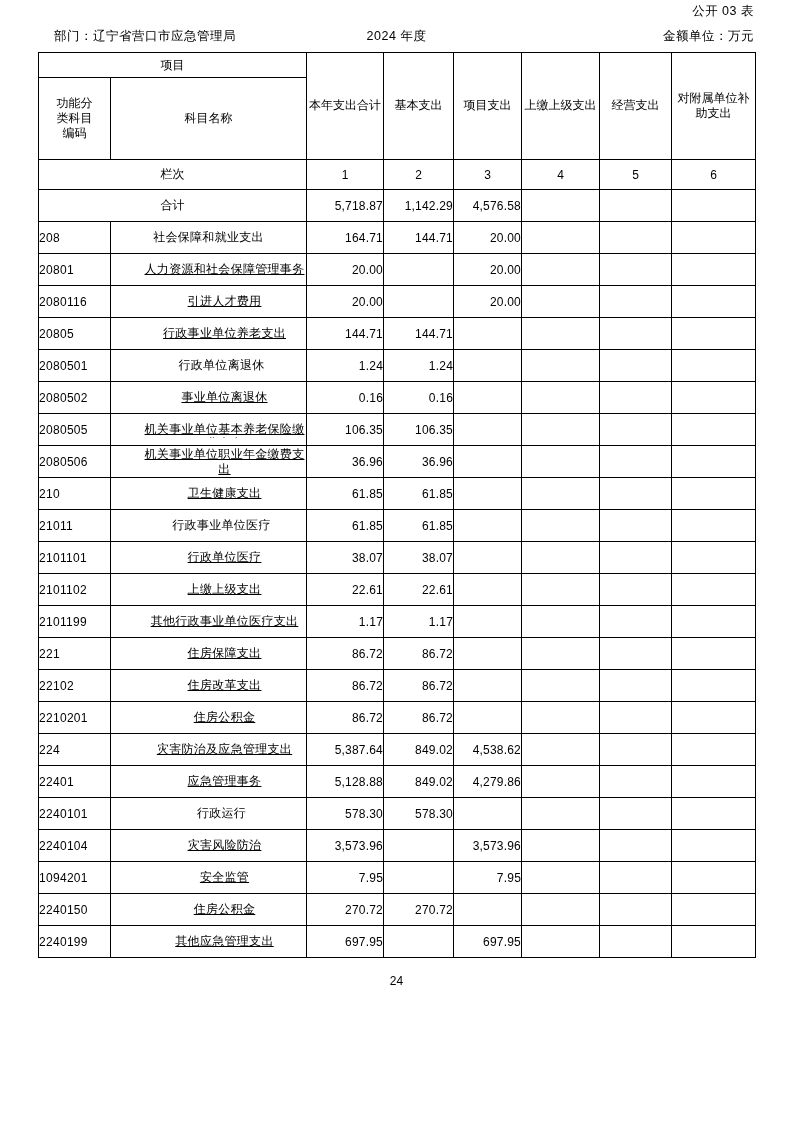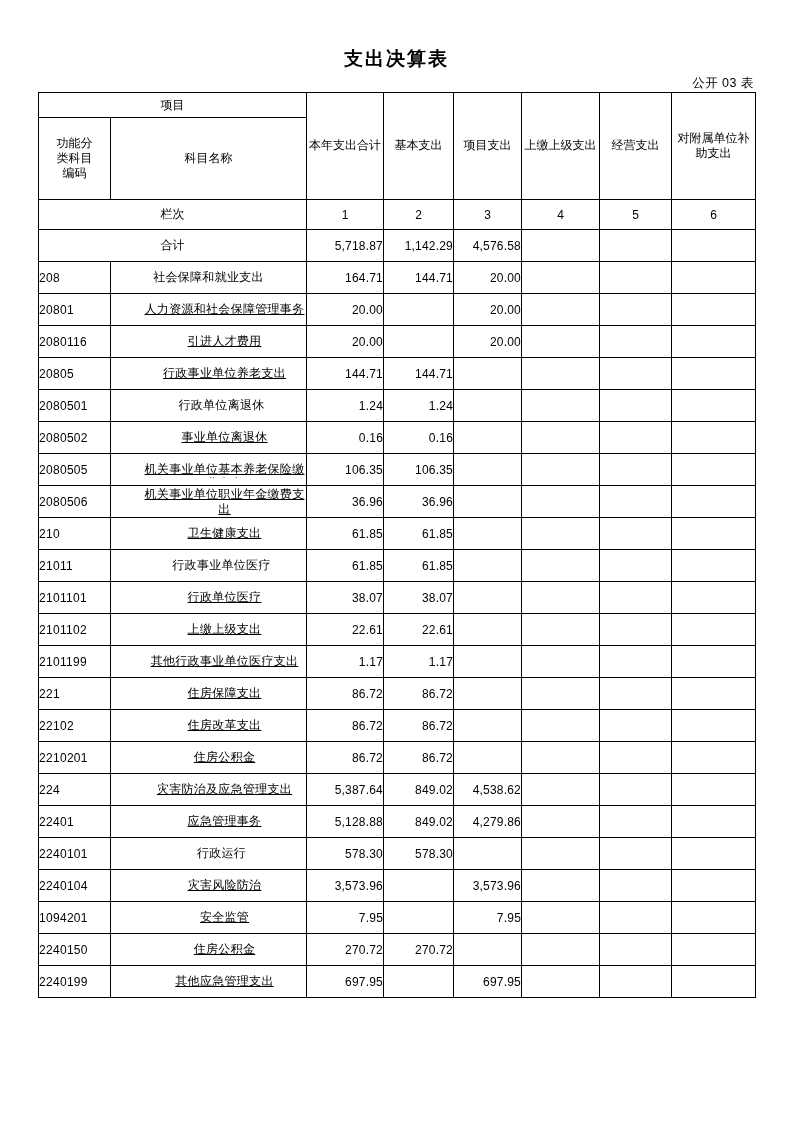--- a/index.html
+++ b/index.html
@@ -125,24 +125,28 @@
     text-align: center;
     line-height: 1.25;
     padding: 2px 4px;
   }
 </style>
 </head>
 <body>
 
 <div class="page">
 
-  <div class="doc-title">支出决算表</div>
 
   <div class="form-no">公开 03 表</div>
 
+  <div class="meta-row">
+    <div class="meta-dept">部门：辽宁省营口市应急管理局</div>
+    <div class="meta-year">2024 年度</div>
+    <div class="meta-unit">金额单位：万元</div>
+  </div>
 
   <table class="main">
     <colgroup>
       <col style="width:72px">
       <col style="width:196px">
       <col style="width:77px">
       <col style="width:70px">
       <col style="width:68px">
       <col style="width:78px">
       <col style="width:72px">
@@ -410,13 +414,14 @@
           <td class="num-cell">697.95</td>
           <td class="num-cell"></td>
           <td class="num-cell">697.95</td>
           <td class="num-cell"></td>
           <td class="num-cell"></td>
           <td class="num-cell"></td>
         </tr>
       </tbody>
   </table>
 
+  <div class="page-num">24</div>
 </div>
 
 </body></html>

